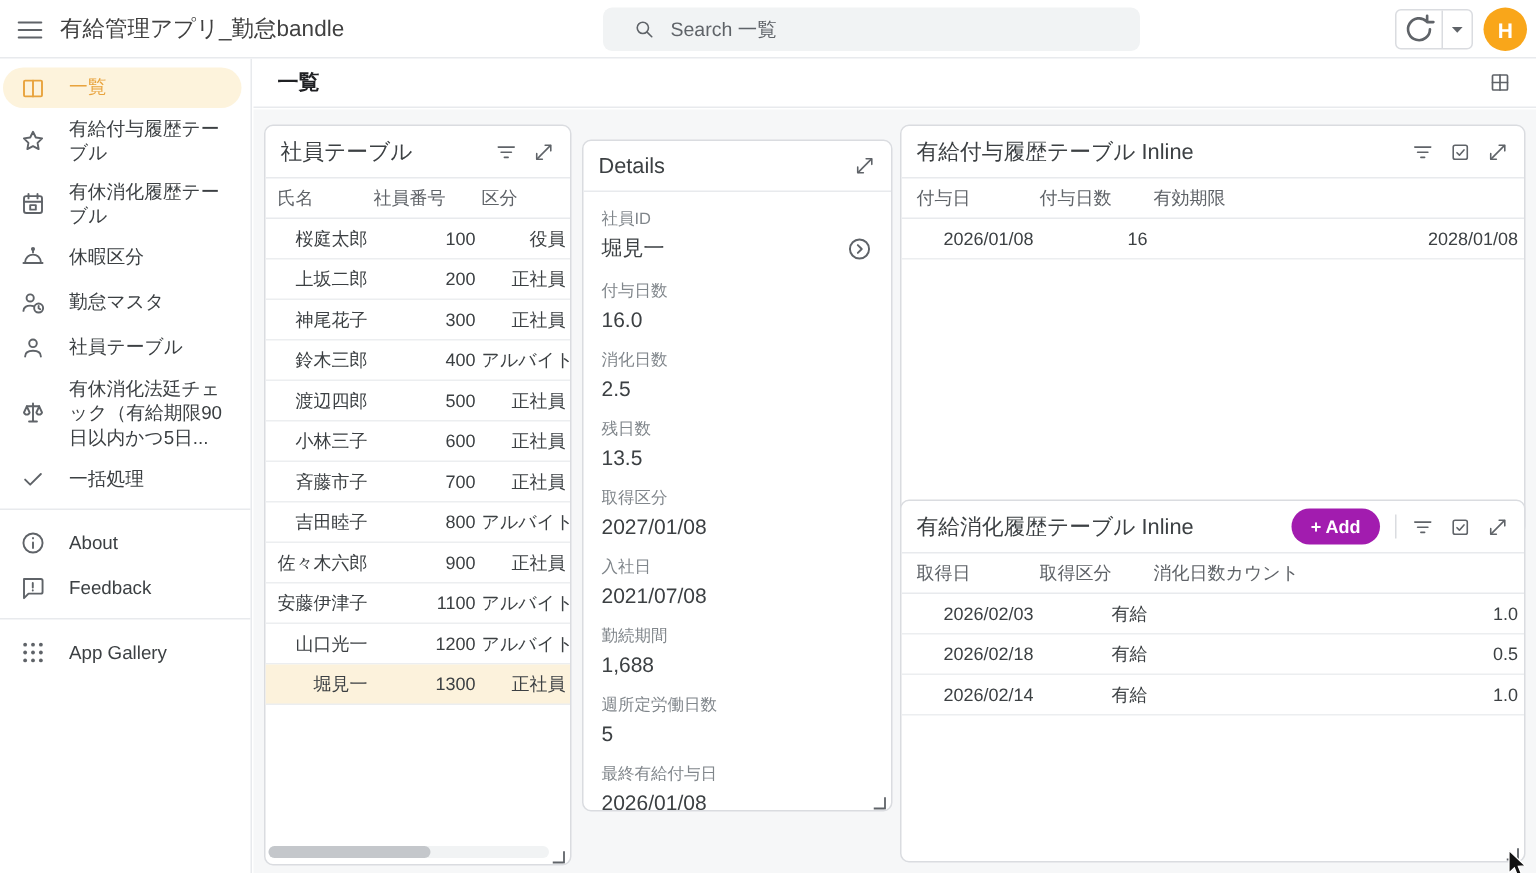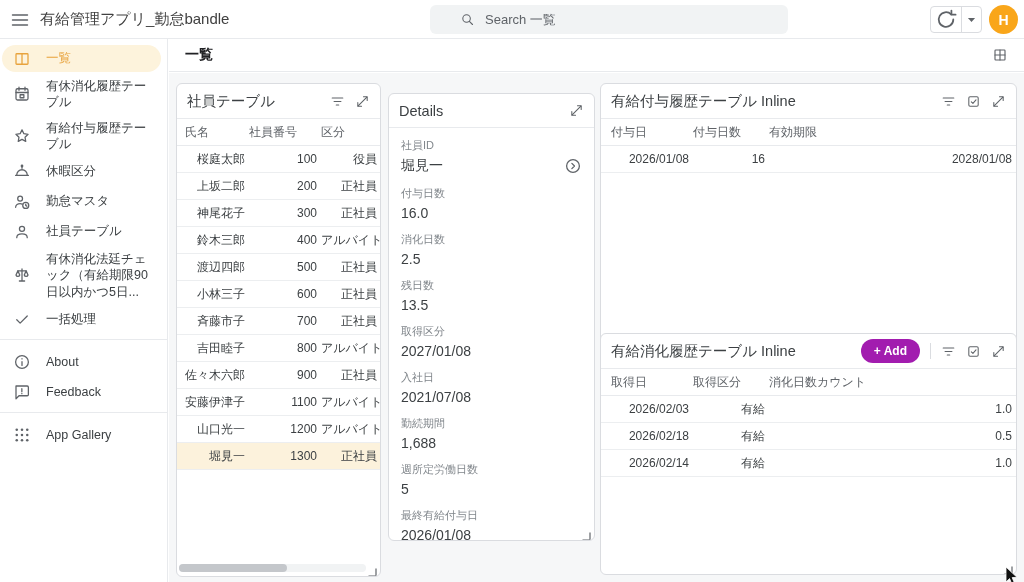--- a/index.html
+++ b/index.html
@@ -4,22 +4,22 @@
 <style>
   * { margin:0; padding:0; box-sizing:border-box; }
   html,body { width:1024px; height:582px; overflow:hidden; background:#fff;
     font-family:"Liberation Sans","DejaVu Sans",sans-serif; color:#3c4043; position:relative; }
 
   
   .topbar { position:absolute; top:0; left:0; width:1024px; height:39px; background:#fff;
     border-bottom:1px solid #e8eaed; z-index:5; }
   .menu-btn { position:absolute; left:10px; top:10px; width:20px; height:20px; color:#5f6368; cursor:pointer; }
   .app-title { position:absolute; left:40px; top:10px; font-size:15px; color:#404040; }
-  .search { position:absolute; left:430px; top:5px; width:358px; height:29px; background:#f1f3f4;
-    border-radius:6px; display:flex; align-items:center; padding:0 30px; gap:10px; }
+  .search { position:absolute; left:402px; top:5px; width:358px; height:29px; background:#f1f3f4;
+    border-radius:6px; display:flex; align-items:center; padding:0 20px; gap:10px; }
   .search .sicon { width:15px; height:15px; color:#5f6368; flex:0 0 auto; }
   .search input { border:none; outline:none; background:transparent; font-size:13px; color:#5f6368;
     font-family:inherit; width:100%; }
   .search input::placeholder { color:#5f6368; }
   .sync-group { position:absolute; right:42px; top:6px; height:27px; border:1px solid #dadce0;
     border-radius:4px; display:flex; align-items:center; background:#fff; }
   .sync-part { width:30px; height:100%; display:flex; align-items:center; justify-content:center;
     color:#5f6368; cursor:pointer; }
   .caret-part { width:20px; height:100%; display:flex; align-items:center; justify-content:center;
     color:#5f6368; border-left:1px solid #dadce0; cursor:pointer; }
@@ -123,34 +123,34 @@
           <svg viewBox="0 0 24 24" width="100%" height="100%" fill="none" stroke="currentColor" stroke-width="1.7" stroke-linecap="round" stroke-linejoin="round">
             <rect x="4" y="5" width="16" height="14" rx="1"></rect>
             <path d="M12 5v14"></path>
           </svg>
         </span>
         <span class="slabel">一覧</span>
       </div>
       <div class="side-item">
         <span class="sico">
           <svg viewBox="0 0 24 24" width="100%" height="100%" fill="none" stroke="currentColor" stroke-width="1.7" stroke-linecap="round" stroke-linejoin="round">
+            <path d="M12 3.8l2.5 5.1 5.6.8-4.05 3.95.95 5.55L12 16.55l-5 2.65.95-5.55L3.9 9.7l5.6-.8z"></path>
+          </svg>
+        </span>
+        <span class="slabel">有給付与履歴テーブル</span>
+      </div>
+      <div class="side-item">
+        <span class="sico">
+          <svg viewBox="0 0 24 24" width="100%" height="100%" fill="none" stroke="currentColor" stroke-width="1.7" stroke-linecap="round" stroke-linejoin="round">
             <rect x="4" y="5" width="16" height="15" rx="2"></rect>
             <path d="M8 3v4M16 3v4M4 10h16"></path>
             <rect x="9.5" y="13" width="5" height="4"></rect>
           </svg>
         </span>
         <span class="slabel">有休消化履歴テーブル</span>
-      </div>
-      <div class="side-item">
-        <span class="sico">
-          <svg viewBox="0 0 24 24" width="100%" height="100%" fill="none" stroke="currentColor" stroke-width="1.7" stroke-linecap="round" stroke-linejoin="round">
-            <path d="M12 3.8l2.5 5.1 5.6.8-4.05 3.95.95 5.55L12 16.55l-5 2.65.95-5.55L3.9 9.7l5.6-.8z"></path>
-          </svg>
-        </span>
-        <span class="slabel">有給付与履歴テーブル</span>
       </div>
       <div class="side-item">
         <span class="sico">
           <svg viewBox="0 0 24 24" width="100%" height="100%" fill="none" stroke="currentColor" stroke-width="1.7" stroke-linecap="round" stroke-linejoin="round">
             <path d="M12 4.5v2.5"></path>
             <circle cx="12" cy="4" r="1"></circle>
             <path d="M5 16a7 7 0 0 1 14 0"></path>
             <path d="M3.5 16.5h17"></path>
           </svg>
         </span>

